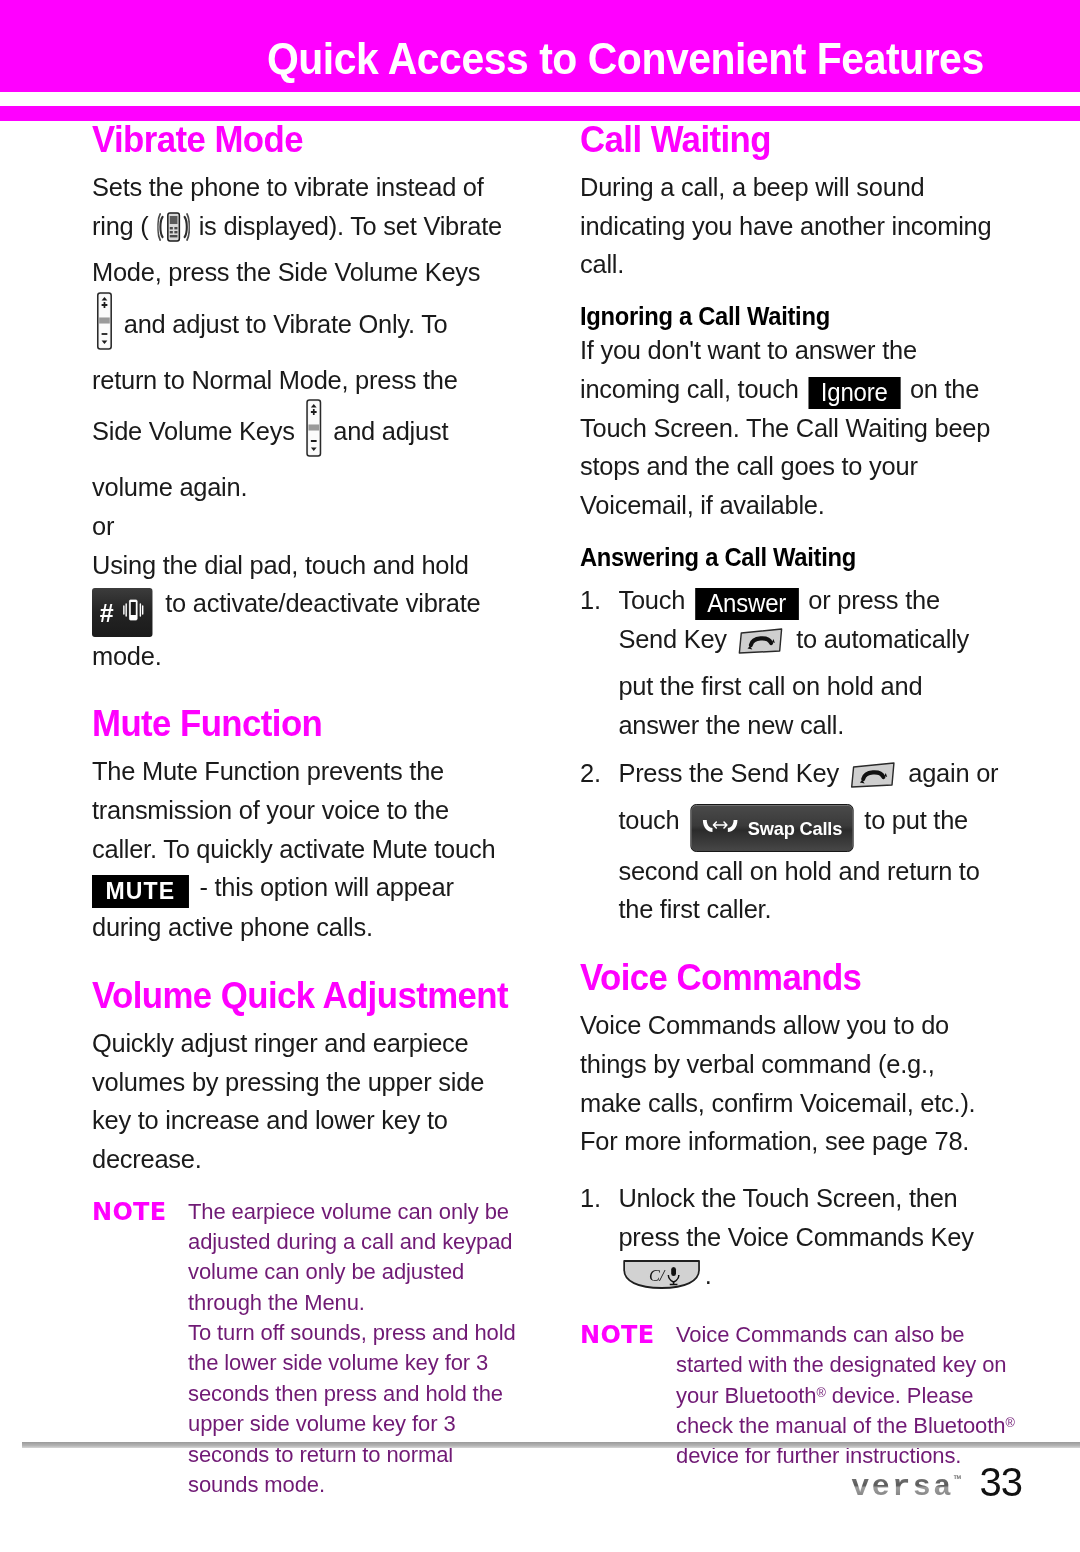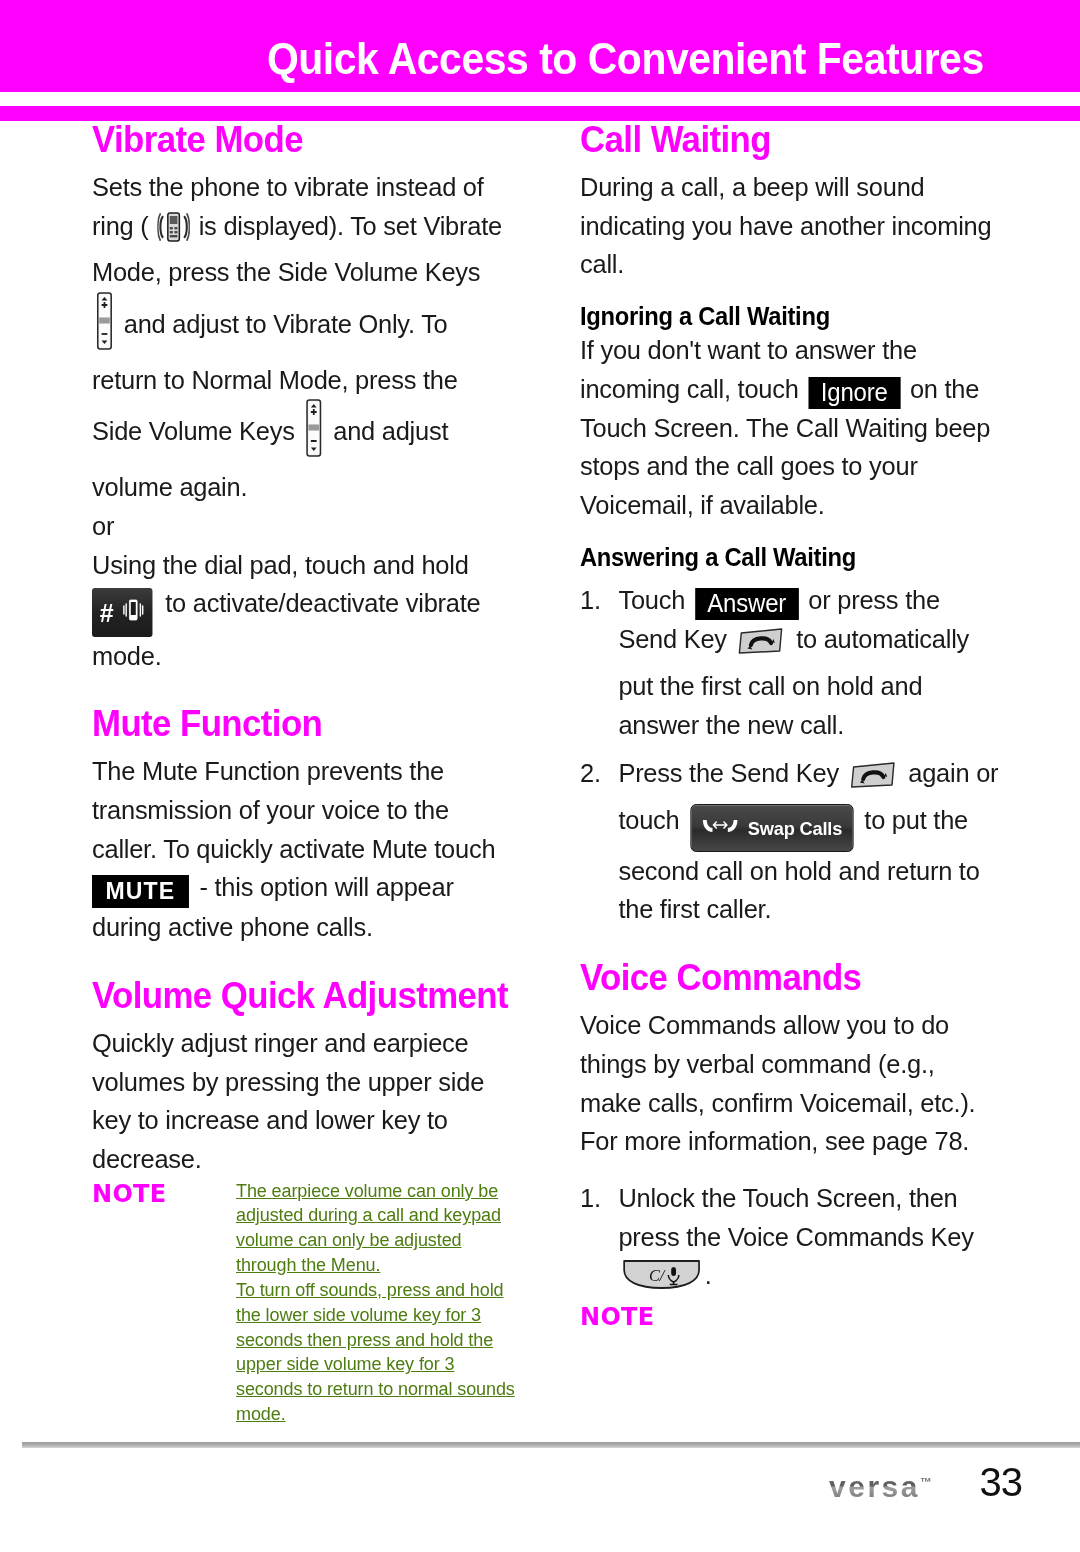--- a/index.html
+++ b/index.html
@@ -215,40 +215,39 @@
   .icon-ckey {
     display: inline-block;
     vertical-align: -7px;
     margin: 0 2px;
   }
 
   
   .note {
     display: flex;
     align-items: flex-start;
-    gap: 48px;
+    margin-top: 18px;
   }
   .note-label {
     flex: 0 0 auto;
     width: 96px;
     color: #ff00ff;
     font-weight: bold;
     font-size: 24px;
     letter-spacing: 0.3px;
     line-height: 1.32;
     font-family: "DejaVu Sans", sans-serif;
   }
   .note-body {
     flex: 1 1 auto;
-    font-size: 18px;
-    color: #4d7c0f;
+    font-size: 22px;
+    color: #701a75;
     line-height: 1.38;
     letter-spacing: -0.1px;
     font-family: "Liberation Sans", sans-serif;
-    text-decoration: underline;
   }
   .note-body p { margin: 0; }
   sup.reg { font-size: 0.58em; vertical-align: 0.45em; }
 
   
   .footer-rule {
     position: absolute;
     left: 22px;
     top: 1442px;
     width: 1058px;
@@ -257,31 +256,31 @@
   }
   .footer {
     position: absolute;
     left: 0;
     top: 1460px;
     width: 1080px;
     height: 70px;
   }
   .brand-versa {
     position: absolute;
-    right: 148px;
+    right: 119px;
     top: 10px;
     font-size: 30px;
     font-weight: bold;
     letter-spacing: 2.5px;
     color: #6e6e6e;
     background: linear-gradient(180deg, #8d8d8d 0%, #5a5a5a 45%, #9e9e9e 52%, #6a6a6a 100%);
     -webkit-background-clip: text;
     background-clip: text;
     -webkit-text-fill-color: transparent;
-    font-family: Liberation Sans, sans-serif;
+    font-family: Liberation Mono, monospace;
   }
   .brand-versa .tm {
     font-size: 0.4em;
     vertical-align: 0.9em;
     letter-spacing: 0;
   }
   .page-number {
     position: absolute;
     right: 58px;
     top: 0px;
@@ -427,20 +426,23 @@
             <path d="M4 4 L82 4 L82 13 C82 24 68 31 43 31 C18 31 4 24 4 13 Z" fill="#d2d2d2" stroke="#1f1f1f" stroke-width="1.8" stroke-linejoin="round"></path>
             <text x="30" y="24" font-family="Liberation Serif, serif" font-style="italic" font-size="17" fill="#111111">C/</text>
             <rect x="53" y="10" width="5" height="9" rx="2.5" fill="#111111"></rect>
             <path d="M50 18 C50 23 55.5 25 55.5 25 C55.5 25 61 23 61 18" stroke="#111111" stroke-width="1.6" fill="none"></path>
             <path d="M55.5 24 v3.5 M51.5 27.5 h8" stroke="#111111" stroke-width="1.6"></path>
           </svg></span><span>.</span></div>
     </div>
 
     <div class="note">
       <div class="note-label">NOTE</div>
+      <div class="note-body">
+        <p>Voice Commands can also be started with the designated key on your Bluetooth<sup class="reg">®</sup> device. Please check the manual of the Bluetooth<sup class="reg">®</sup> device for further instructions.</p>
+      </div>
     </div>
   </div>
 </div>
 
 <div class="footer-rule"></div>
 <div class="footer">
   <div class="brand-versa"><span>versa</span><span class="tm">™</span></div>
   <div class="page-number">33</div>
 </div>
 

